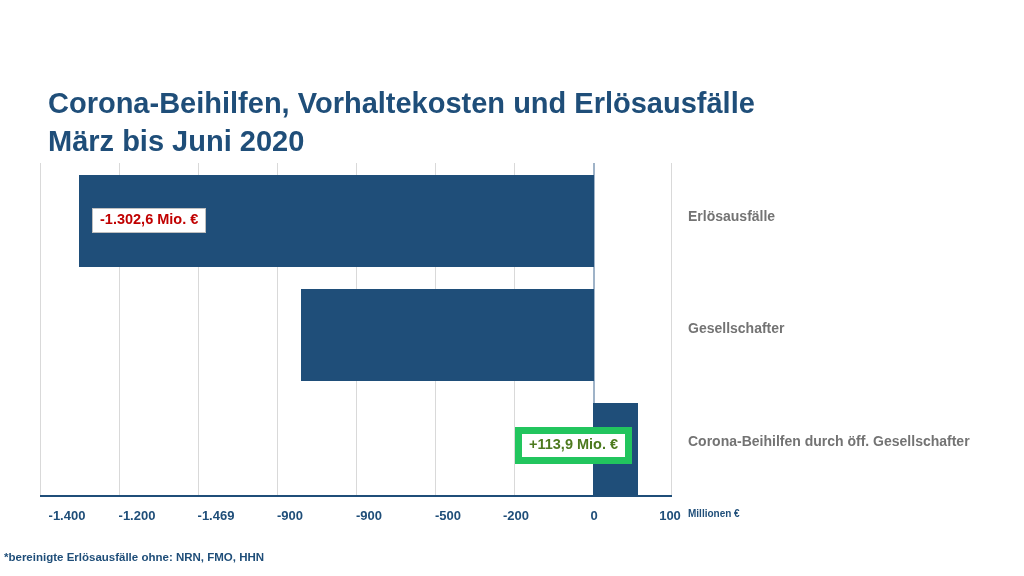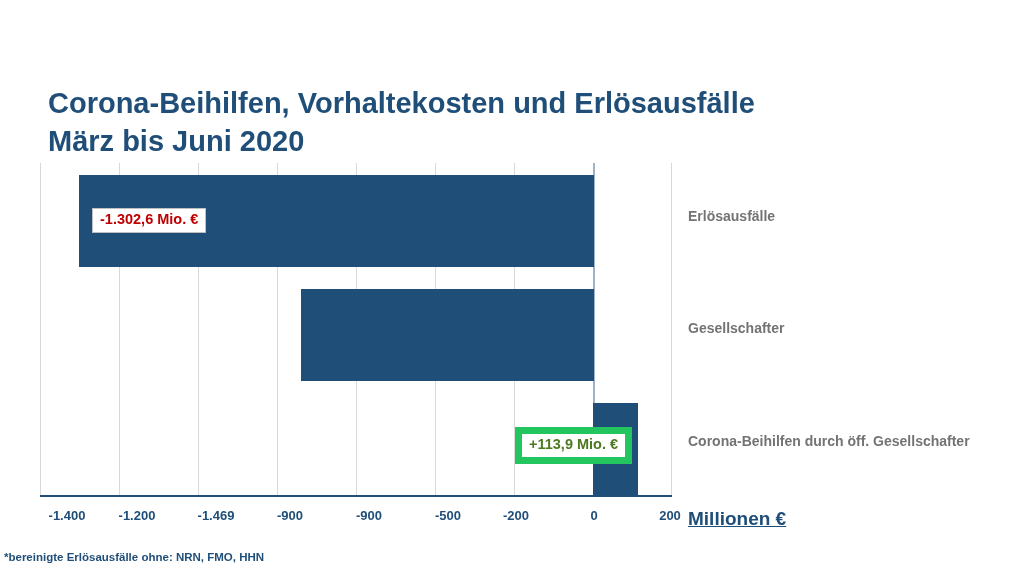--- a/index.html
+++ b/index.html
@@ -124,25 +124,24 @@
     font-size: 13px;
     font-weight: bold;
     color: #1F4E79;
     transform: translateX(-50%);
     white-space: nowrap;
   }
   .axis-unit {
     position: absolute;
     left: 688px;
     top: 508px;
-    font-size: 19px;
-    font-weight: bold;
-    color: #1F4E79;
-    white-space: nowrap;
-    text-decoration: underline;
+    font-size: 10px;
+    font-weight: bold;
+    color: #1F4E79;
+    white-space: nowrap;
   }
 
   
   .footnote {
     position: absolute;
     left: 4px;
     top: 551px;
     font-size: 11.5px;
     font-weight: bold;
     color: #1F4E79;
@@ -189,18 +188,18 @@
   <div class="cat-label" style="top:433px;">Corona-Beihilfen durch öff. Gesellschafter</div>
 
   <div class="tick" style="left:67px;">-1.400</div>
   <div class="tick" style="left:137px;">-1.200</div>
   <div class="tick" style="left:216px;">-1.469</div>
   <div class="tick" style="left:290px;">-900</div>
   <div class="tick" style="left:369px;">-900</div>
   <div class="tick" style="left:448px;">-500</div>
   <div class="tick" style="left:516px;">-200</div>
   <div class="tick" style="left:594px;">0</div>
-  <div class="tick" style="left:670px;">200</div>
+  <div class="tick" style="left:670px;">100</div>
 
   <div class="axis-unit">Millionen €</div>
 
   <div class="footnote">*bereinigte Erlösausfälle ohne: NRN, FMO, HHN</div>
 </div>
 
 </body></html>

